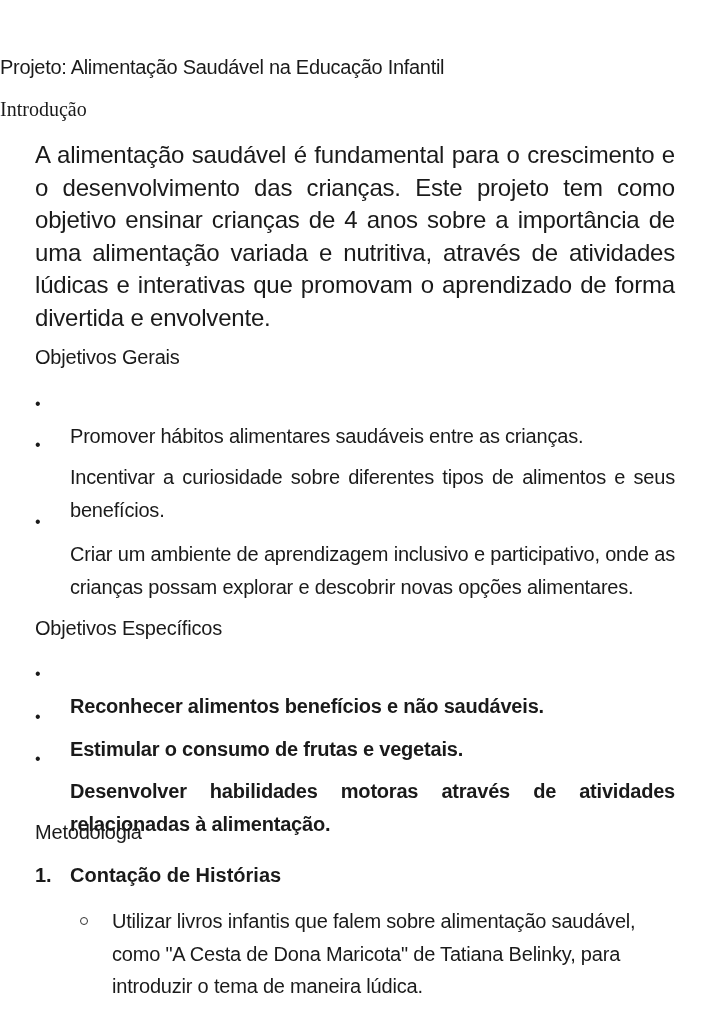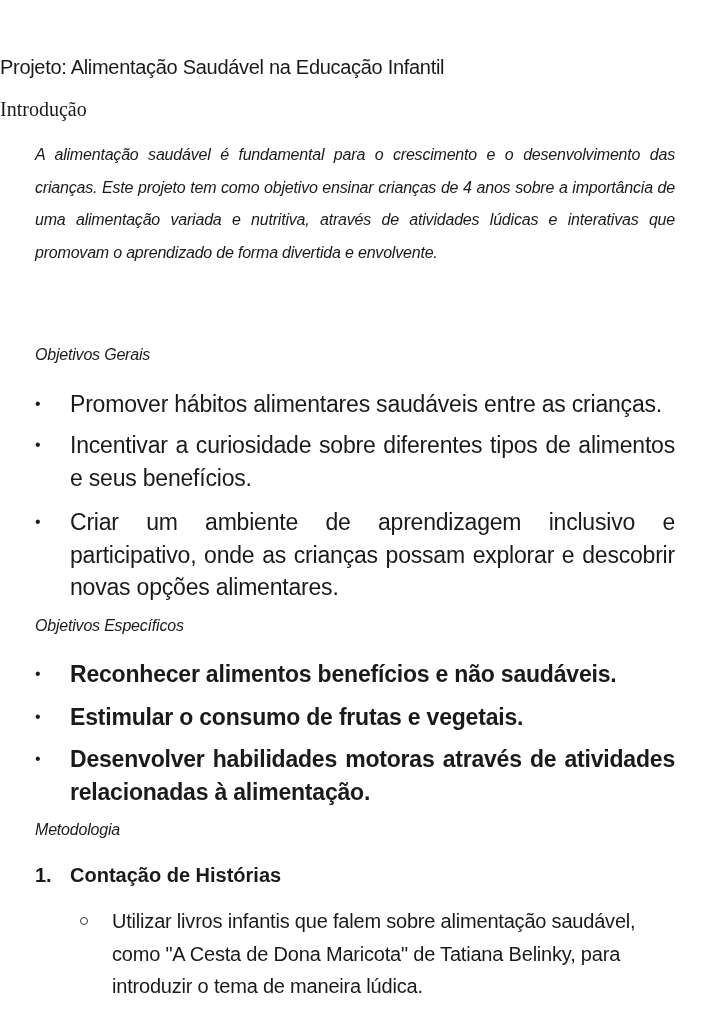--- a/index.html
+++ b/index.html
@@ -6,30 +6,30 @@
   body {
     width: 709px; height: 1024px; overflow: hidden; position: relative;
     font-family: "Liberation Sans", sans-serif; color: #1a1a1a;
     font-size: 20px;
   }
   .center { text-align: left; position: absolute; left: 0; width: 672px; }
   .title { top: 56px; font-size: 20px; letter-spacing: -0.3px; }
   .subtitle { top: 98px; font-size: 20px; font-family: Liberation Serif, serif; }
   .para {
     position: absolute; left: 35px; width: 640px; top: 139px;
-    line-height: 32.5px; text-align: justify; font-size: 16px; letter-spacing: -0.2px; font-style: italic;
+    line-height: 32.5px; text-align: justify; font-size: 24px; letter-spacing: -0.2px;
   }
-  .heading { position: absolute; left: 35px; font-size: 16px; letter-spacing: -0.2px; font-style: italic; }
+  .heading { position: absolute; left: 35px; font-size: 20px; letter-spacing: -0.2px; }
   .bullet-item { position: absolute; left: 35px; width: 640px; }
   .bullet-item .dot {
     position: absolute; left: 0; top: 0; width: 10px; font-size: 16px; line-height: 32px;
   }
   .bullet-item .text {
     position: absolute; left: 35px; width: 605px; line-height: 32.5px;
-    text-align: justify; font-size: 23px; letter-spacing: -0.2px;
+    text-align: justify; font-size: 20px; letter-spacing: -0.2px; margin-top: 32px;
   }
   .bold .text { font-weight: bold; }
   .num-item { position: absolute; left: 35px; font-weight: bold; font-size: 20px; }
   .num-item .n { position: absolute; left: 0; }
   .num-item .t { position: absolute; left: 35px; white-space: nowrap; }
   .sub-item { position: absolute; left: 80px; width: 590px; }
   .sub-item .circ {
     position: absolute; left: 0; top: 12px; width: 6px; height: 6px;
     border: 1px solid #333; border-radius: 50%;
   }

